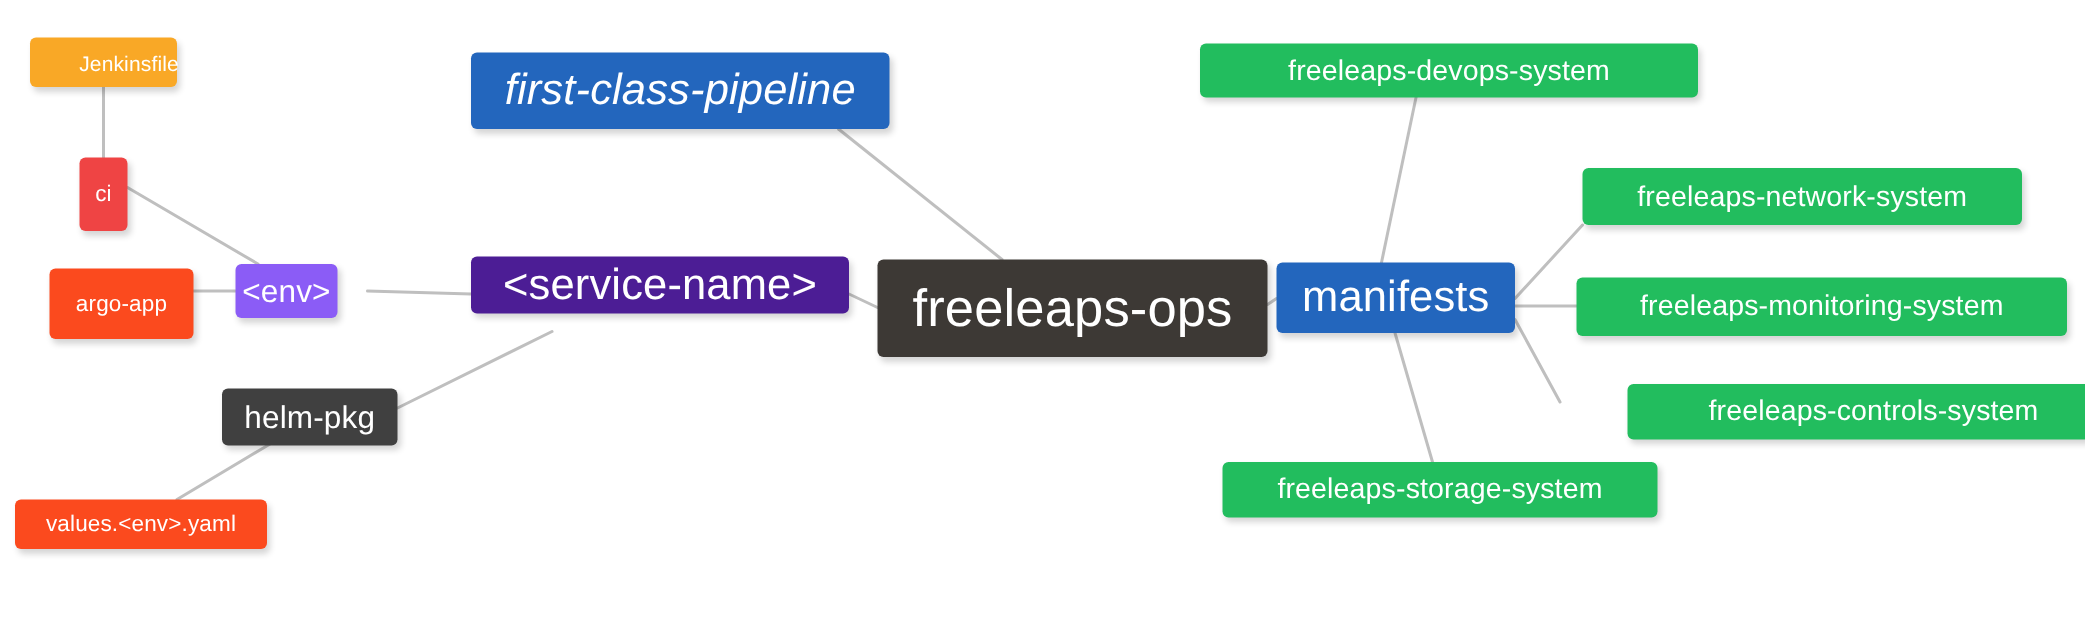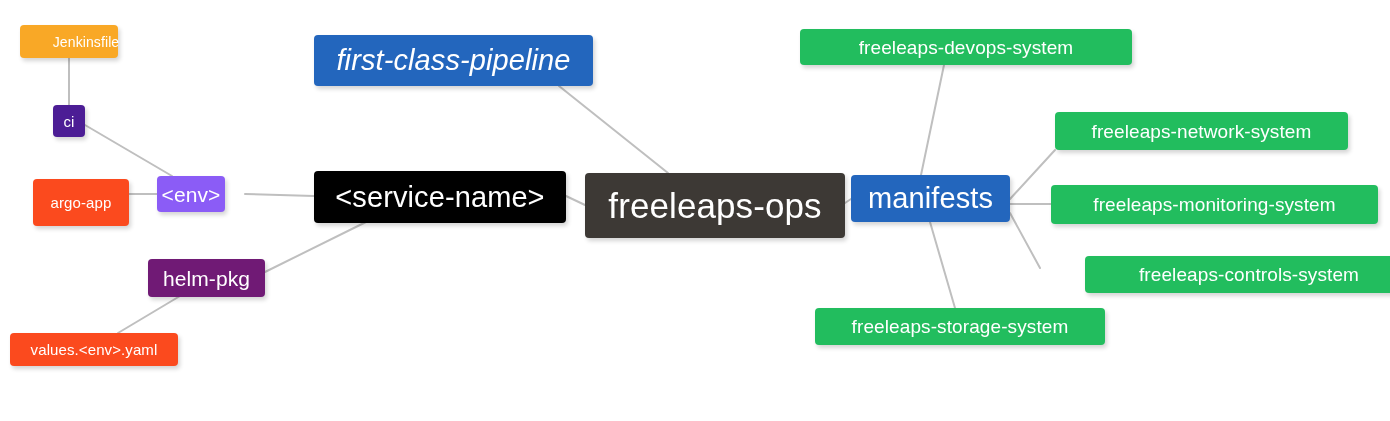--- a/index.html
+++ b/index.html
@@ -73,36 +73,36 @@
       <path d="M 1010,199 L 1055,150" stroke="#bfbfbf" stroke-width="2" fill="none" stroke-linecap="round"></path>
       <path d="M 1010,204 L 1051,204" stroke="#bfbfbf" stroke-width="2" fill="none" stroke-linecap="round"></path>
       <path d="M 1010,213 L 1040,268" stroke="#bfbfbf" stroke-width="2" fill="none" stroke-linecap="round"></path>
       <path d="M 930,222 L 955,308" stroke="#bfbfbf" stroke-width="2" fill="none" stroke-linecap="round"></path>
     </svg>
 
   <div id="node-layer">
       <div class="node tier-root" style="left: 585px; top: 173px; width: 260px; height: 65px; background: rgb(61, 57, 53);">
         <span class="node-label">freeleaps-ops</span>
       </div>
-      <div class="node tier-1" style="left: 314px; top: 171px; width: 252px; height: 52px; background: #000000;">
+      <div class="node tier-1" style="left: 314px; top: 171px; width: 252px; height: 38px; background: #4c1d95;">
         <span class="node-label">&lt;service-name&gt;</span>
       </div>
       <div class="node tier-1" style="left: 851px; top: 175px; width: 159px; height: 47px; background: rgb(35, 102, 189);">
         <span class="node-label">manifests</span>
       </div>
       <div class="node tier-1" style="left: 314px; top: 35px; width: 279px; height: 51px; background: rgb(35, 102, 189); font-style: italic;">
         <span class="node-label">first-class-pipeline</span>
       </div>
       <div class="node tier-3" style="left: 157px; top: 176px; width: 68px; height: 36px; background: #8b5cf6;">
         <span class="node-label">&lt;env&gt;</span>
       </div>
-      <div class="node tier-3" style="left: 148px; top: 259px; width: 117px; height: 38px; background: #701a75;">
+      <div class="node tier-3" style="left: 148px; top: 259px; width: 117px; height: 38px; background: #404040;">
         <span class="node-label">helm-pkg</span>
       </div>
-      <div class="node tier-5" style="left: 53px; top: 105px; width: 32px; height: 32px; background: #4c1d95;">
+      <div class="node tier-5" style="left: 53px; top: 105px; width: 32px; height: 49px; background: #ef4444;">
         <span class="node-label">ci</span>
       </div>
       <div class="node tier-6" style="left: 20px; top: 25px; width: 98px; height: 33px; background: rgb(249, 168, 38);">
         <span class="node-label">Jenkinsfile</span>
       </div>
       <div class="node tier-5" style="left: 33px; top: 179px; width: 96px; height: 47px; background: rgb(251, 74, 30);">
         <span class="node-label">argo-app</span>
       </div>
       <div class="node tier-5" style="left: 10px; top: 333px; width: 168px; height: 33px; background: rgb(251, 74, 30);">
         <span class="node-label">values.&lt;env&gt;.yaml</span>

